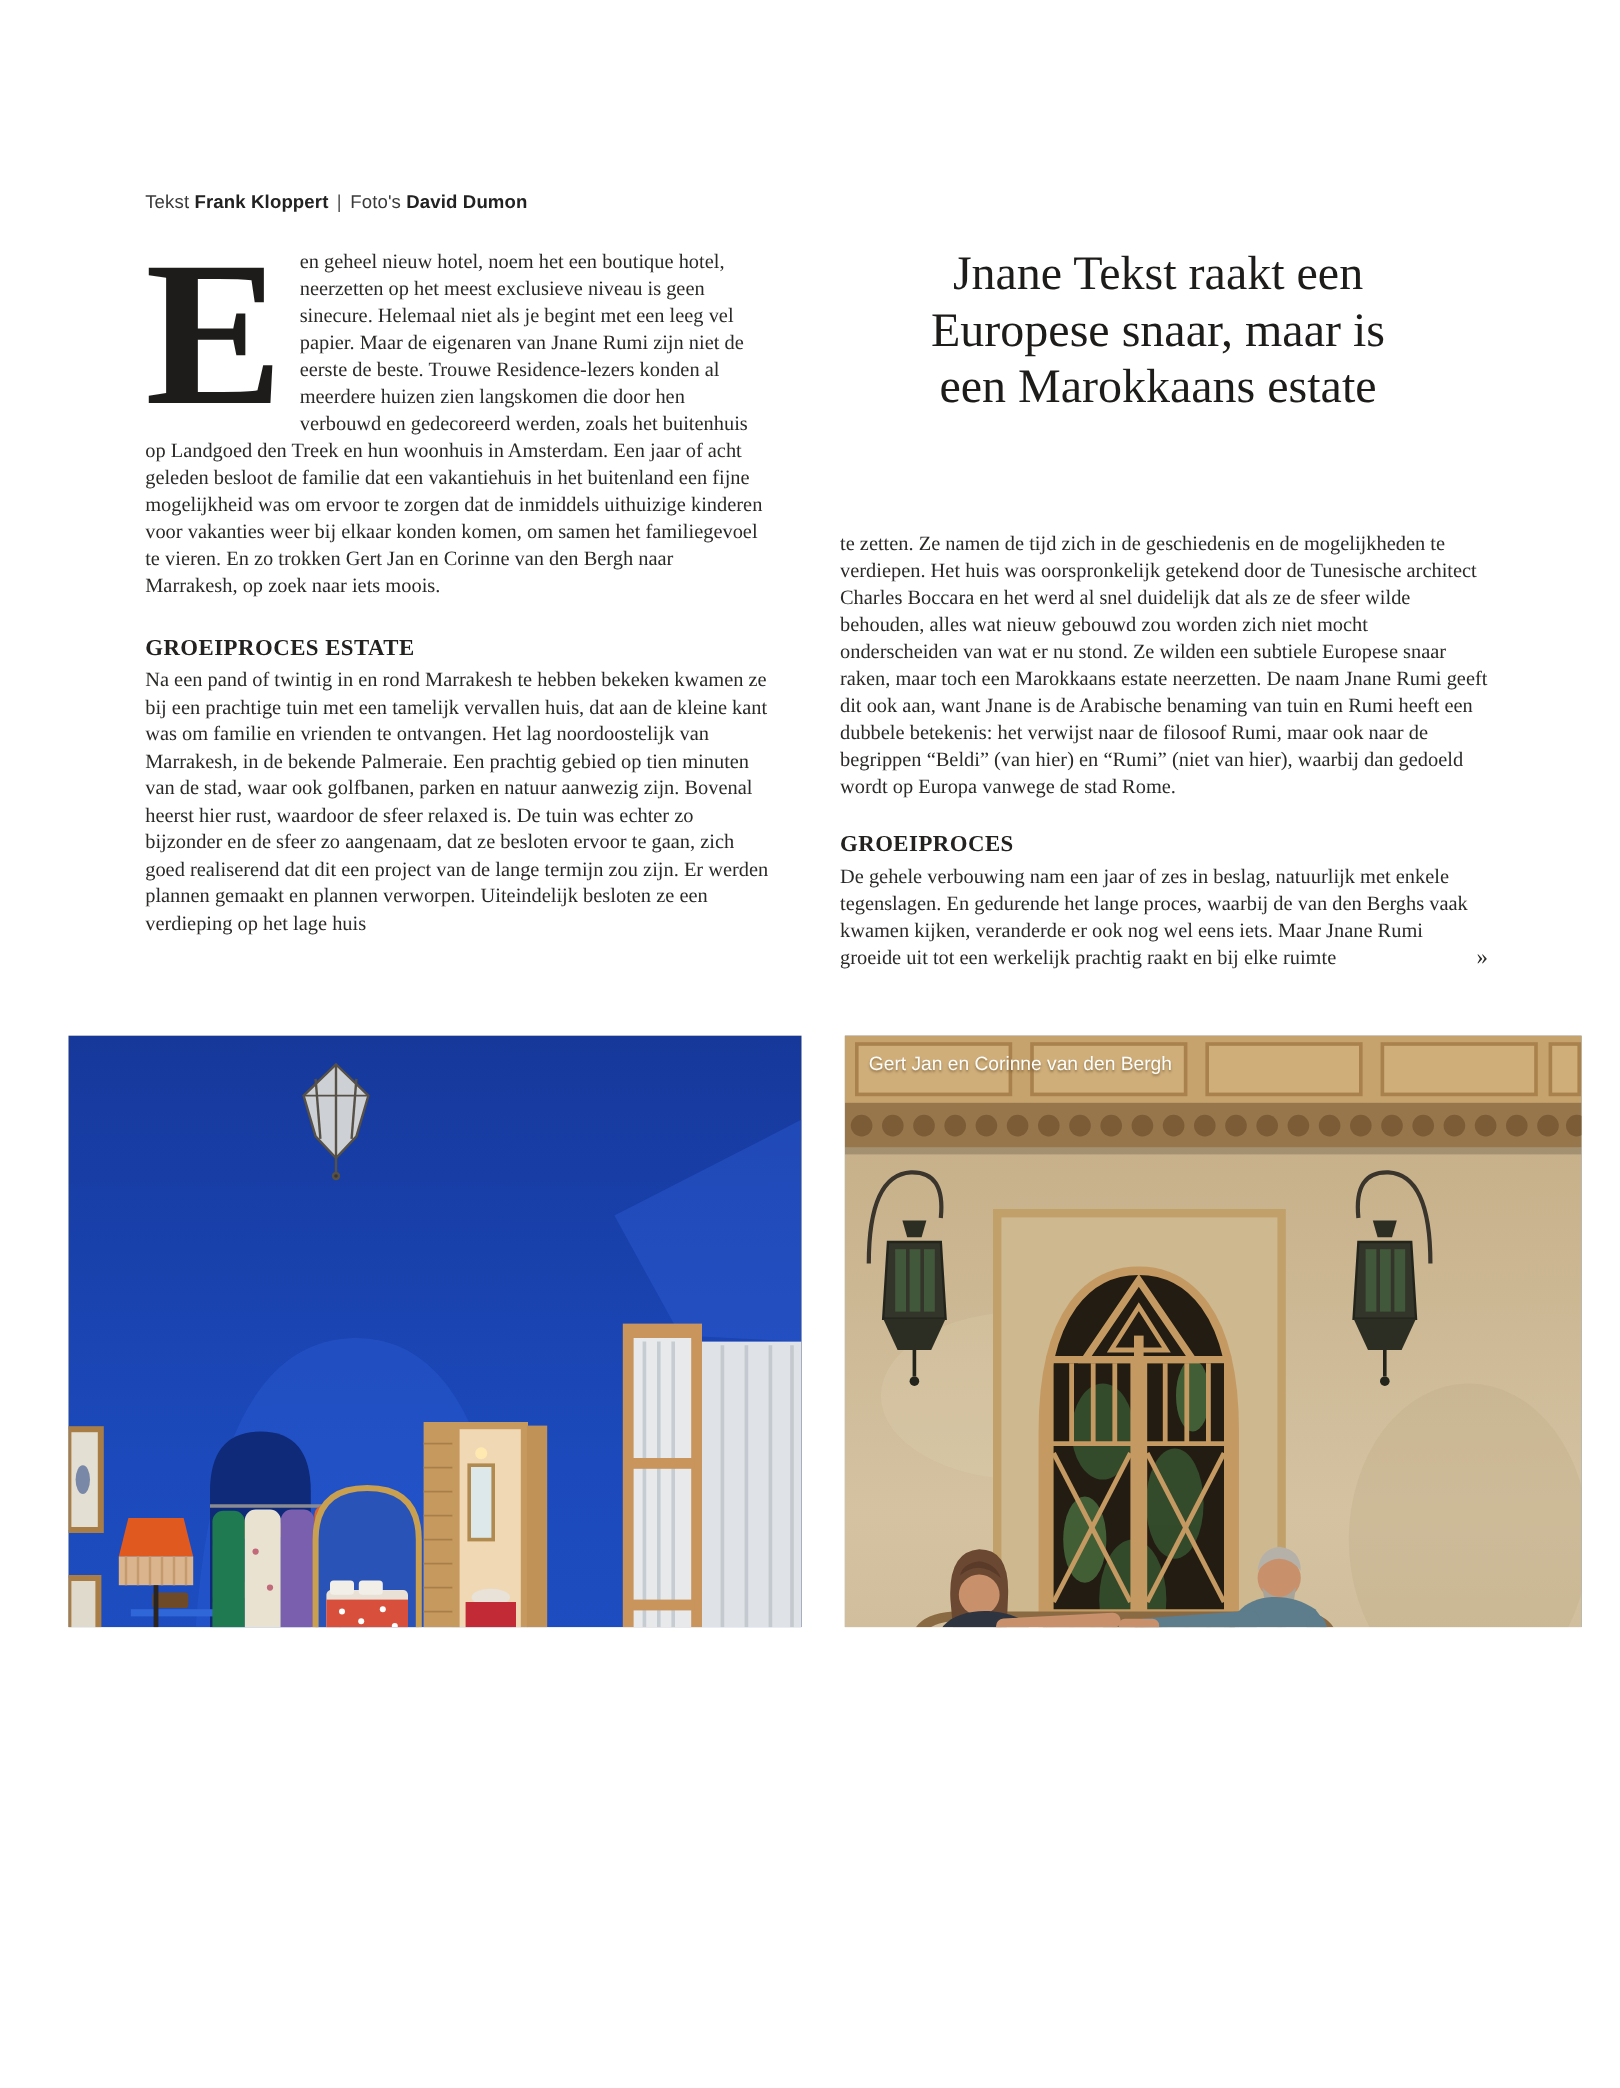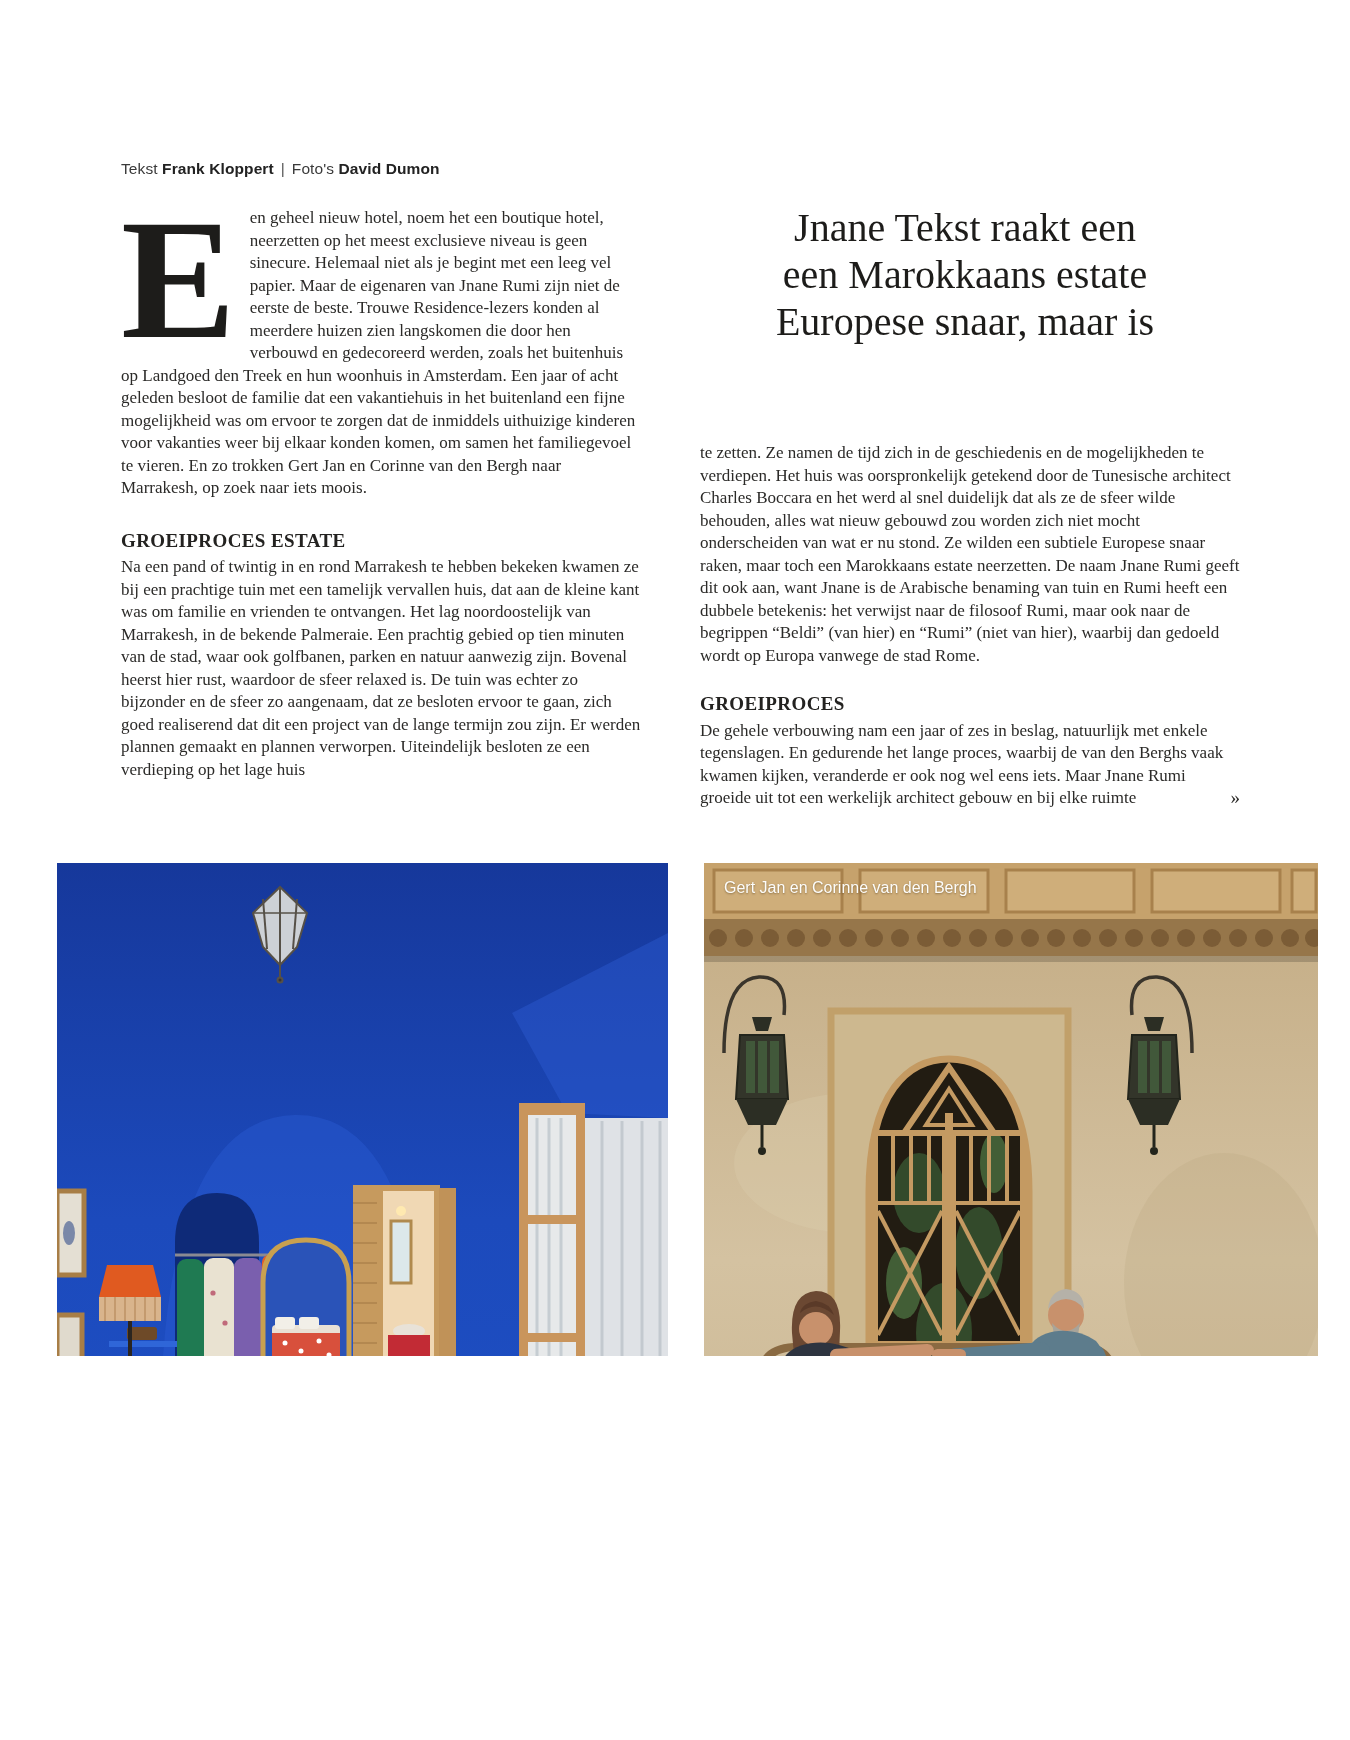--- a/index.html
+++ b/index.html
@@ -47,35 +47,35 @@
 <div id="page">
 
   <div class="byline">
     <span>Tekst</span>
     <b>Frank Kloppert</b><span class="div">|</span><span>Foto's</span>
     <b>David Dumon</b>
   </div>
 
   <div id="headline">
     <span style="display:block">Jnane Tekst raakt een</span>
+    <span style="display:block">Europese snaar, maar is</span>
     <span style="display:block">een Marokkaans estate</span>
-    <span style="display:block">Europese snaar, maar is</span>
   </div>
 
   <div class="col" id="col-left">
     <span class="dropcap">E</span>
     <p>en geheel nieuw hotel, noem het een boutique hotel, neerzetten op het meest exclusieve niveau is geen sinecure. Helemaal niet als je begint met een leeg vel papier. Maar de eigenaren van Jnane Rumi zijn niet de eerste de beste. Trouwe Residence-lezers konden al meerdere huizen zien langskomen die door hen verbouwd en gedecoreerd werden, zoals het buitenhuis op Landgoed den Treek en hun woonhuis in Amsterdam. Een jaar of acht geleden besloot de familie dat een vakantiehuis in het buitenland een fijne mogelijkheid was om ervoor te zorgen dat de inmiddels uithuizige kinderen voor vakanties weer bij elkaar konden komen, om samen het familiegevoel te vieren. En zo trokken Gert Jan en Corinne van den Bergh naar Marrakesh, op zoek naar iets moois.</p>
     <div class="sec-head">GROEIPROCES ESTATE</div>
     <p>Na een pand of twintig in en rond Marrakesh te hebben bekeken kwamen ze bij een prachtige tuin met een tamelijk vervallen huis, dat aan de kleine kant was om familie en vrienden te ontvangen. Het lag noordoostelijk van Marrakesh, in de bekende Palmeraie. Een prachtig gebied op tien minuten van de stad, waar ook golfbanen, parken en natuur aanwezig zijn. Bovenal heerst hier rust, waardoor de sfeer relaxed is. De tuin was echter zo bijzonder en de sfeer zo aangenaam, dat ze besloten ervoor te gaan, zich goed realiserend dat dit een project van de lange termijn zou zijn. Er werden plannen gemaakt en plannen verworpen. Uiteindelijk besloten ze een verdieping op het lage huis</p>
   </div>
 
   <div class="col" id="col-right">
     <p>te zetten. Ze namen de tijd zich in de geschiedenis en de mogelijkheden te verdiepen. Het huis was oorspronkelijk getekend door de Tunesische architect Charles Boccara en het werd al snel duidelijk dat als ze de sfeer wilde behouden, alles wat nieuw gebouwd zou worden zich niet mocht onderscheiden van wat er nu stond. Ze wilden een subtiele Europese snaar raken, maar toch een Marokkaans estate neerzetten. De naam Jnane Rumi geeft dit ook aan, want Jnane is de Arabische benaming van tuin en Rumi heeft een dubbele betekenis: het verwijst naar de filosoof Rumi, maar ook naar de begrippen “Beldi” (van hier) en “Rumi” (niet van hier), waarbij dan gedoeld wordt op Europa vanwege de stad Rome.</p>
     <div class="sec-head first-right">GROEIPROCES</div>
-    <p><span>De gehele verbouwing nam een jaar of zes in beslag, natuurlijk met enkele tegenslagen. En gedurende het lange proces, waarbij de van den Berghs vaak kwamen kijken, veranderde er ook nog wel eens iets. Maar Jnane Rumi groeide uit tot een werkelijk architect gebouw en bij elke ruimte</span><span class="cont-mark">»</span></p>
+    <p><span>De gehele verbouwing nam een jaar of zes in beslag, natuurlijk met enkele tegenslagen. En gedurende het lange proces, waarbij de van den Berghs vaak kwamen kijken, veranderde er ook nog wel eens iets. Maar Jnane Rumi groeide uit tot een werkelijk prachtig raakt en bij elke ruimte</span><span class="cont-mark">»</span></p>
   </div>
 
   <div class="photo" id="photo-left">
     <svg width="611" height="794" viewBox="0 0 611 794">
       <defs>
         <linearGradient id="bluewall" x1="0" y1="0" x2="0" y2="1">
           <stop offset="0" stop-color="#16389b"></stop>
             <stop offset=".45" stop-color="#1c4abc"></stop>
             <stop offset="1" stop-color="#1f52c8"></stop>
         </linearGradient>

